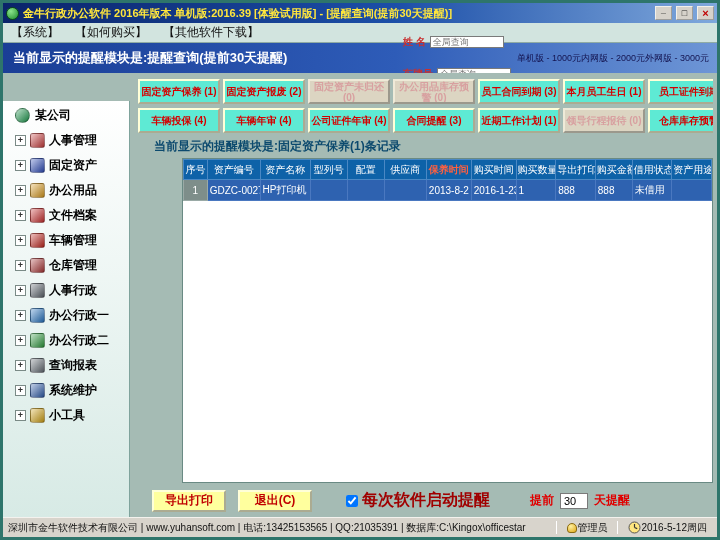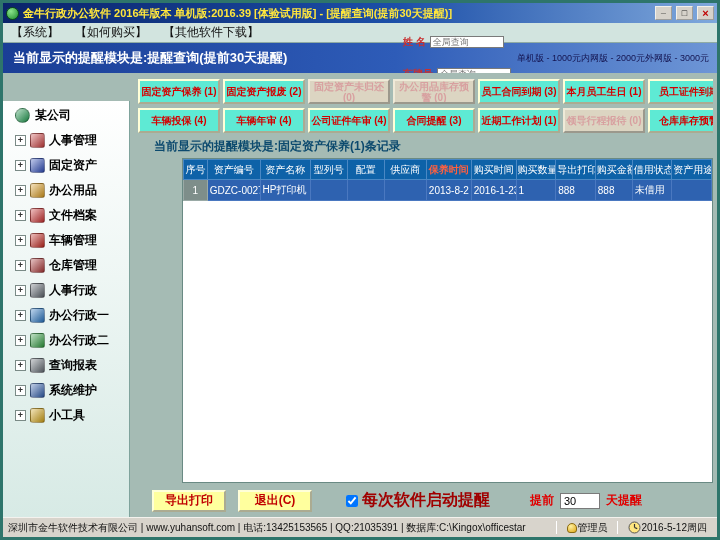--- a/index.html
+++ b/index.html
@@ -56,21 +56,21 @@
   td.rowhead { background:#7E8E8A; border-color:#9AAAA6; text-align:center; }
 
   
   .footer { height:30px; flex:none; display:flex; align-items:center; padding:5px 0 0 14px; }
   .footer-btn { width:74px; height:22px; background:#FFFF9E; border:2px outset #FFFFD8; color:#C00000; font-weight:bold; font-size:12px; cursor:pointer; margin-right:12px; }
   .chk-wrap { display:flex; align-items:center; gap:4px; margin-left:22px; }
   .chk-wrap input { width:12px; height:12px; cursor:pointer; }
   .chk-label { color:#A00000; font-size:16px; font-weight:bold; cursor:pointer; white-space:nowrap; }
   .advance-wrap { display:flex; align-items:center; gap:6px; margin-left:40px; }
   .advance-label { color:#E00000; font-size:12px; font-weight:bold; white-space:nowrap; }
-  .advance-input { width:40px; height:16px; font-size:11px; border:1px solid #7A7A7A; padding:0 3px; background:#FFF; }
+  .advance-input { width:28px; height:16px; font-size:11px; border:1px solid #7A7A7A; padding:0 3px; background:#FFF; }
 
   
   .statusbar { height:20px; flex:none; background:#D8D4CC; border-top:1px solid #F4F2EE; display:flex; align-items:center; font-size:10px; color:#111; padding:0 5px; gap:5px; white-space:nowrap; overflow:hidden; }
   .status-left { flex:1; overflow:hidden; min-width:0; }
   .status-sep { width:1px; height:13px; background:#9A968E; border-right:1px solid #FFF; flex:none; }
   .status-user, .status-date { display:flex; align-items:center; gap:0; padding:0 5px; flex:none; }
   .user-icon { width:10px; height:10px; border-radius:50% 50% 30% 30%; background:radial-gradient(circle at 35% 30%,#FFF0A0,#E0A818); border:1px solid #8A6A10; flex:none; }
 </style>
 </head>
 <body>

